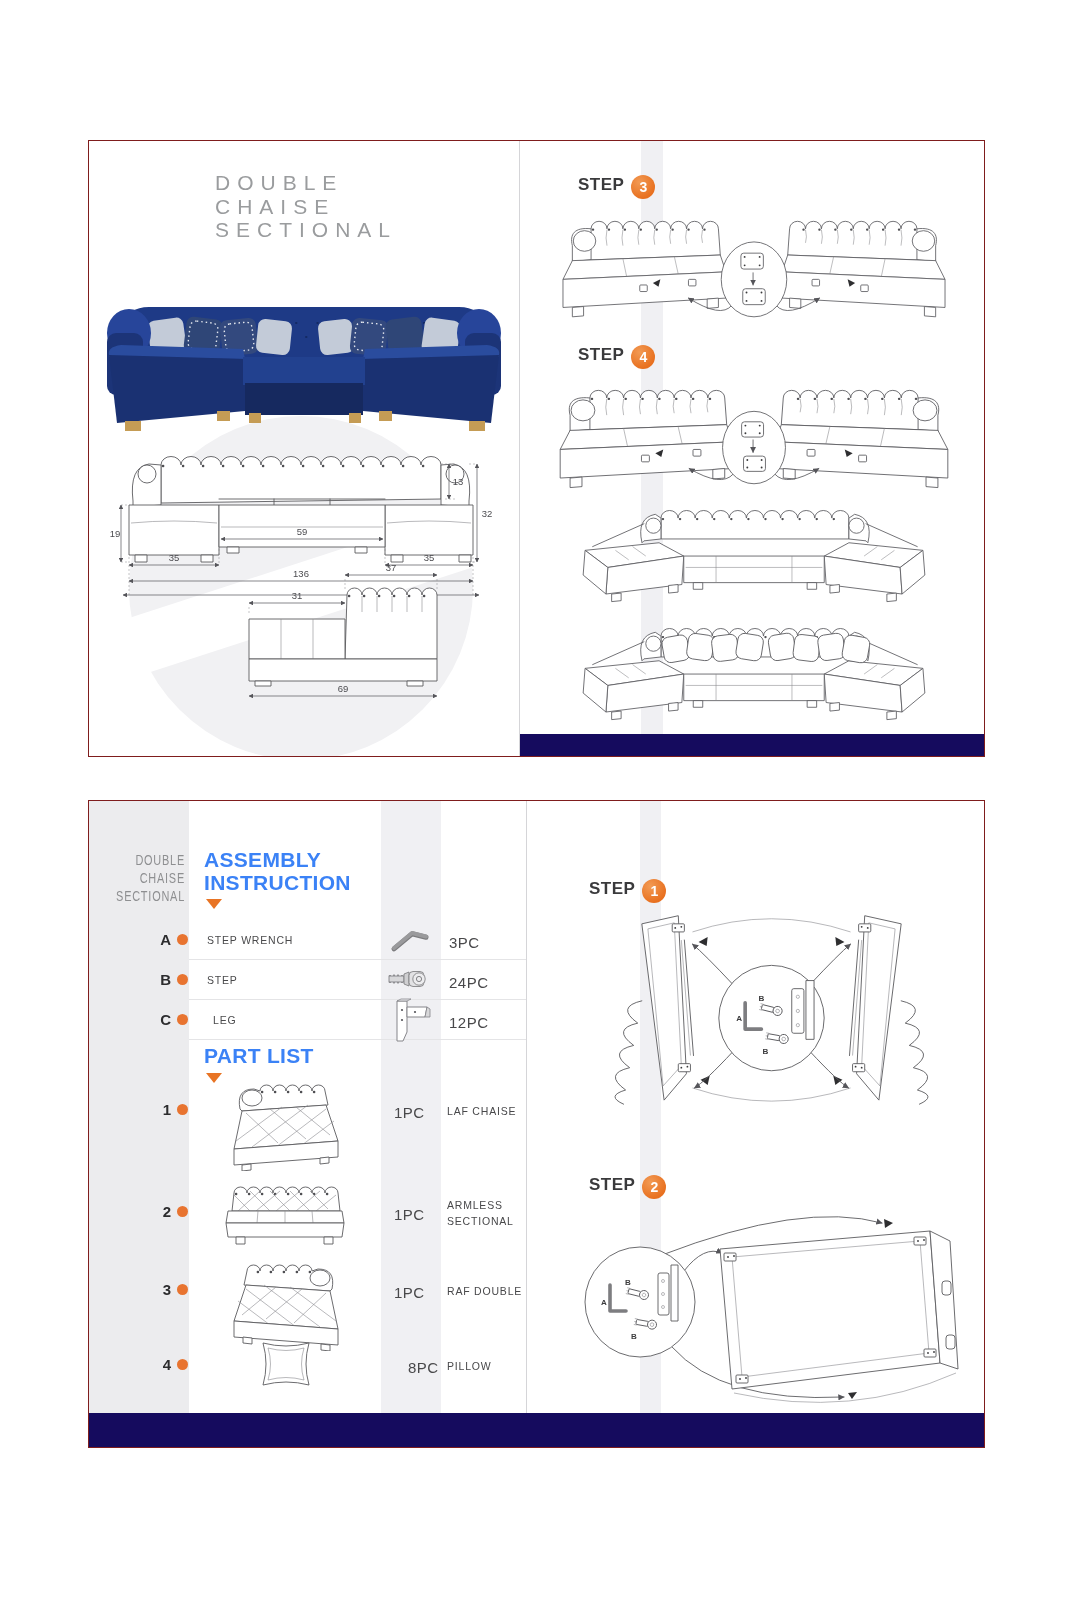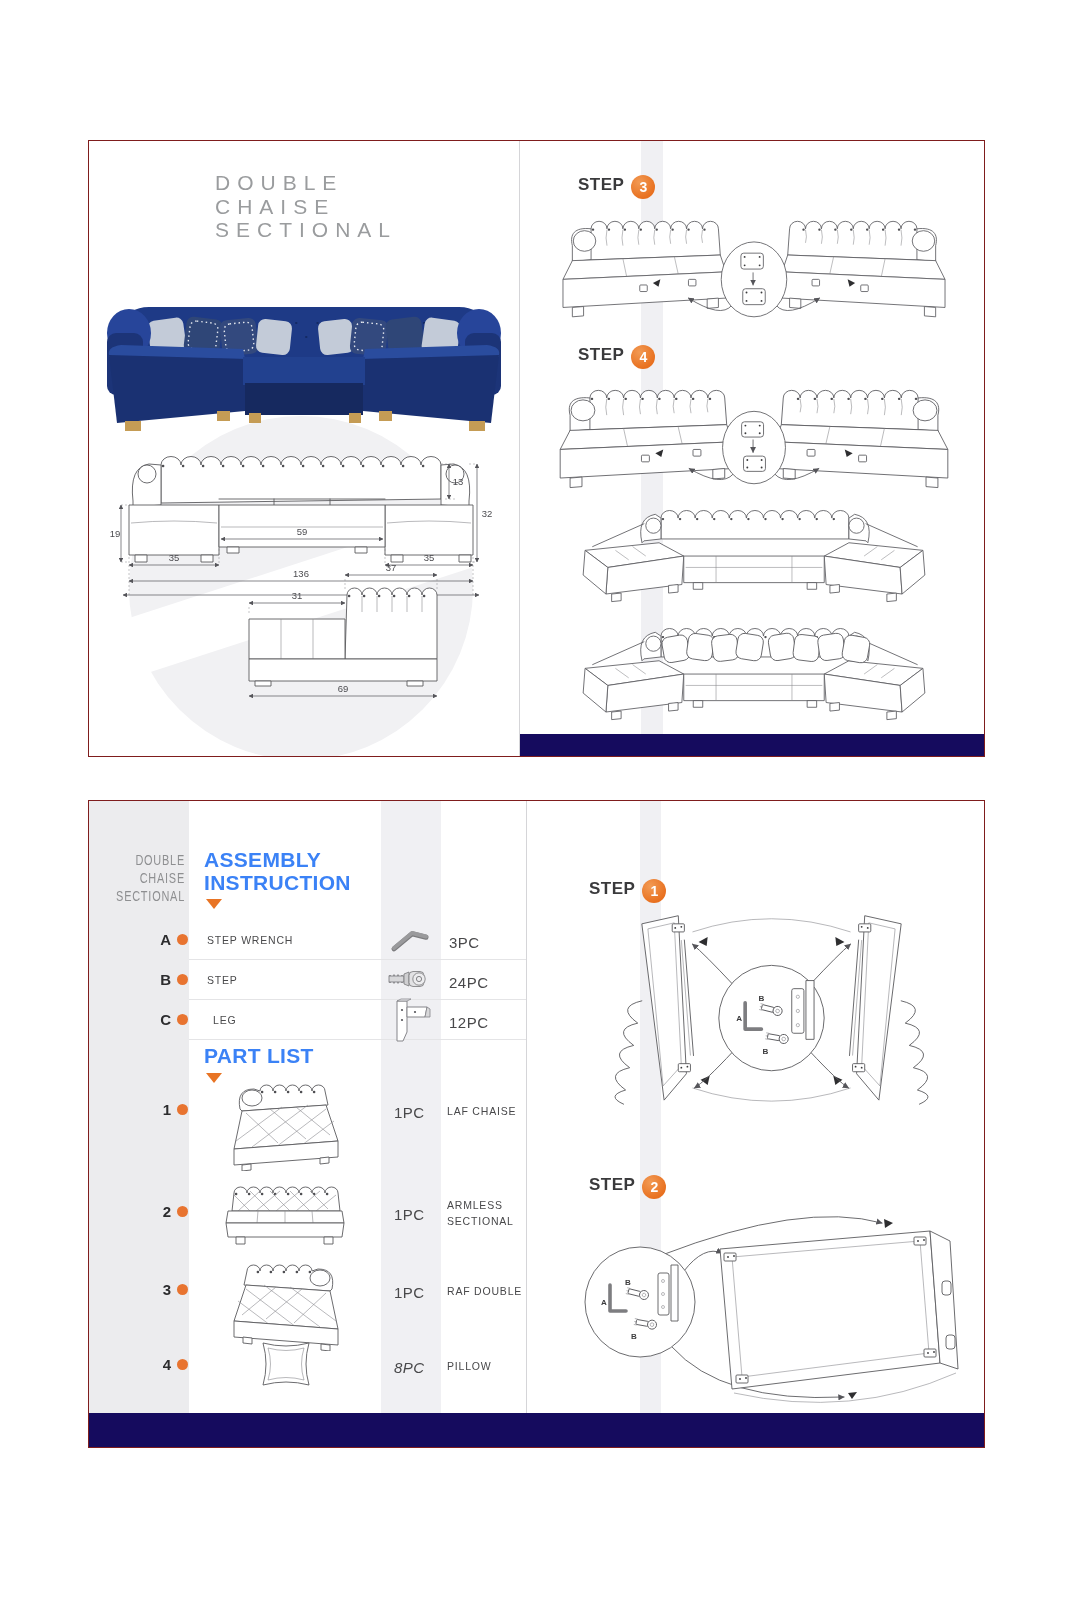--- a/index.html
+++ b/index.html
@@ -373,21 +373,21 @@
   </svg>
   <div class="abs qty" style="left:305px;top:483px;">1PC</div>
   <div class="abs part-name" style="left:358px;top:483px;width:76px;">RAF DOUBLE</div>
 
   <div class="abs key-letter" style="left:40px;top:555px;width:42px;">4</div>
   <div class="abs dot" style="left:88px;top:558px;"></div>
   <svg class="abs" style="left:166px;top:535px;" width="62" height="56" viewBox="0 0 62 56">
     <path class="lnw" d="M8,7 Q31,13 54,7 Q48,28 54,49 Q31,43 8,49 Q14,28 8,7 Z"></path>
     <path class="lt" d="M13,12 Q31,17 49,12 Q44,28 49,44 Q31,39 13,44 Q18,28 13,12 Z"></path>
   </svg>
-  <div class="abs qty" style="left:305px;top:558px;font-style:italic;">8PC</div>
+  <div class="abs qty" style="left:319px;top:558px;">8PC</div>
   <div class="abs part-name" style="left:358px;top:558px;width:76px;">PILLOW</div>
 
   <div class="abs step-label" style="left:500px;top:78px;">
     <span class="step-word">STEP</span>
     <span class="step-num">1</span>
   </div>
   <svg class="abs" style="left:490px;top:100px;" width="385" height="226" viewBox="0 0 380 222">
     <g>
       <path class="lnw" d="M62,22 L98,14 L106,170 L84,196 Z"></path>
       <path class="lt" d="M68,27 L94,21 L101,162 L83,182 Z"></path>

